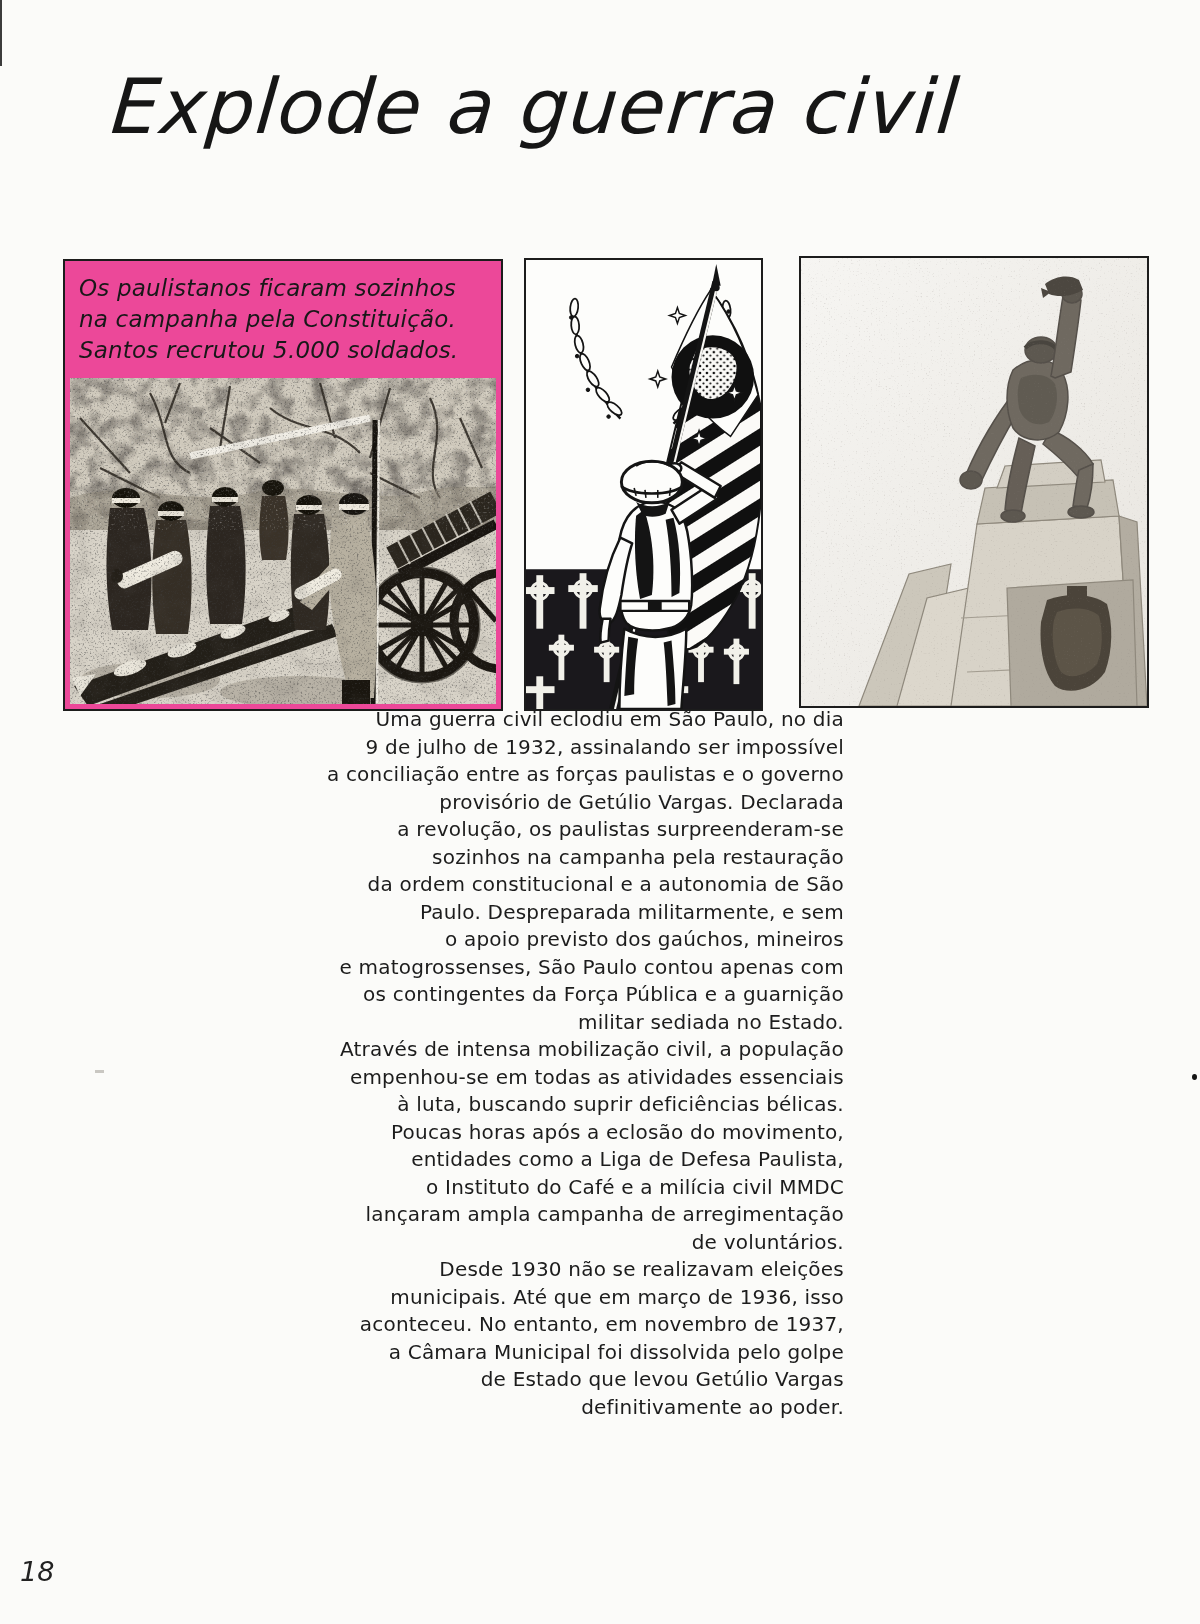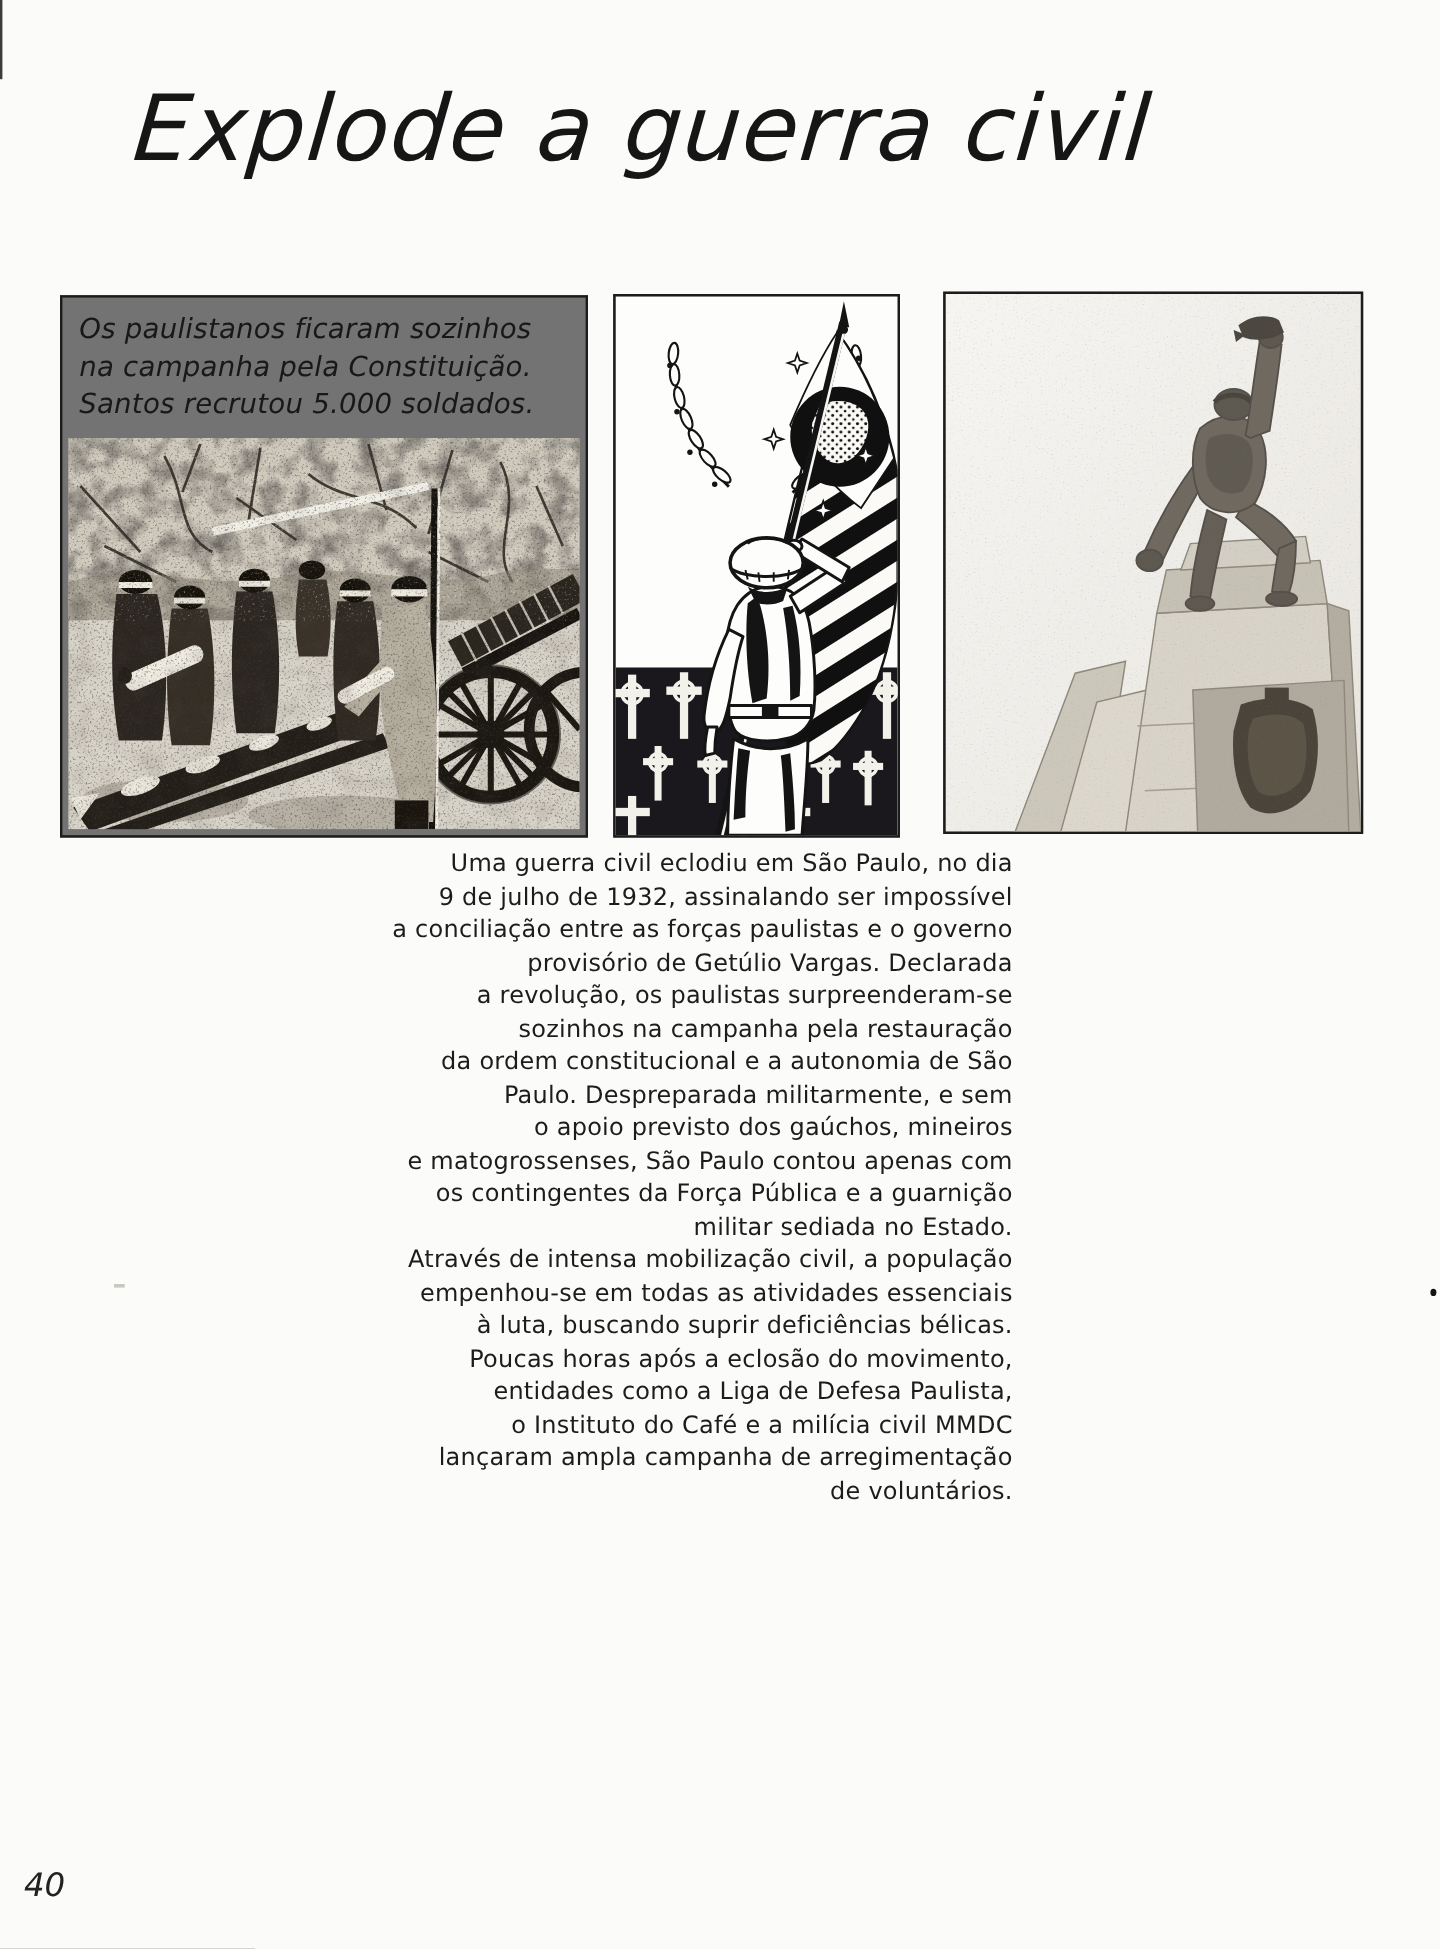--- a/index.html
+++ b/index.html
@@ -7,22 +7,22 @@
     position:relative;width:1200px;height:1624px;margin:0 auto;
     background:#fbfbf9;overflow:hidden;
     font-family:"DejaVu Sans",sans-serif;color:#1b1b1b;
   }
   .title{
     position:absolute;left:112px;top:62px;margin:0;
     font-size:76px;font-weight:400;font-style:italic;
     transform:skewX(-5deg);letter-spacing:1px;white-space:nowrap;color:#161616;
   }
   figure.figbox{
-    position:absolute;margin:3px;border:2px solid #1c1c1c;
-    background:#737373;box-sizing:border-box;
+    position:absolute;margin:16px;border:2px solid #1c1c1c;
+    background:#ec4899;box-sizing:border-box;
   }
   .fig-war{left:47px;top:243px;width:440px;height:452px;}
   .fig-flag{left:508px;top:242px;width:239px;height:453px;}
   .fig-monument{left:783px;top:240px;width:350px;height:452px;}
   .war-caption{
     font-style:italic;font-size:23px;line-height:31px;
     padding:12px 8px 6px 14px;letter-spacing:0.2px;white-space:nowrap;color:#181818;
   }
   .fig-war svg{position:absolute;left:5px;bottom:5px;width:426px;height:326px;display:block;}
   .fig-flag svg,.fig-monument svg{position:absolute;left:0;top:0;width:100%;height:100%;display:block;}
@@ -355,16 +355,17 @@
         <path d="M240,30 L250,34 L242,40 Z" fill="#4c4740" stroke="none"></path>
       </g>
 
       <rect width="346" height="448" filter="url(#mGrain)" opacity="0.35"></rect>
     </svg>
   </figure>
 
   <article class="article">
     <p>Uma guerra civil eclodiu em São Paulo, no dia<br>9 de julho de 1932, assinalando ser impossível<br>a conciliação entre as forças paulistas e o governo<br>provisório de Getúlio Vargas. Declarada<br>a revolução, os paulistas surpreenderam-se<br>sozinhos na campanha pela restauração<br>da ordem constitucional e a autonomia de São<br>Paulo. Despreparada militarmente, e sem<br>o apoio previsto dos gaúchos, mineiros<br>e matogrossenses, São Paulo contou apenas com<br>os contingentes da Força Pública e a guarnição<br>militar sediada no Estado.</p>
     <p>Através de intensa mobilização civil, a população<br>empenhou-se em todas as atividades essenciais<br>à luta, buscando suprir deficiências bélicas.<br>Poucas horas após a eclosão do movimento,<br>entidades como a Liga de Defesa Paulista,<br>o Instituto do Café e a milícia civil MMDC<br>lançaram ampla campanha de arregimentação<br>de voluntários.</p>
+    <p>Desde 1930 não se realizavam eleições<br>municipais. Até que em março de 1936, isso<br>aconteceu. No entanto, em novembro de 1937,<br>a Câmara Municipal foi dissolvida pelo golpe<br>de Estado que levou Getúlio Vargas<br>definitivamente ao poder.</p>
   </article>
 
-  <div class="pageno">40</div>
+  <div class="pageno">18</div>
 </div>
 
 </body></html>

